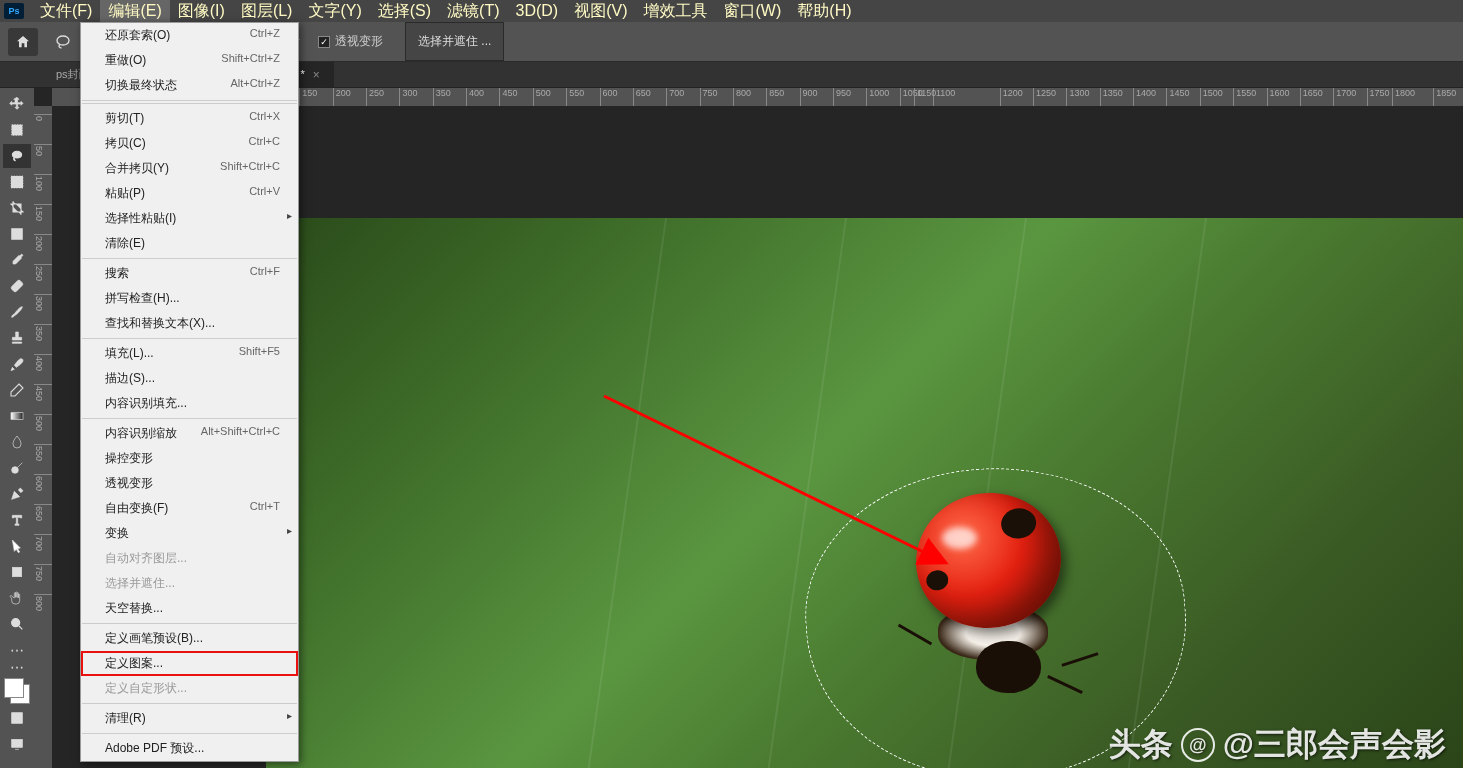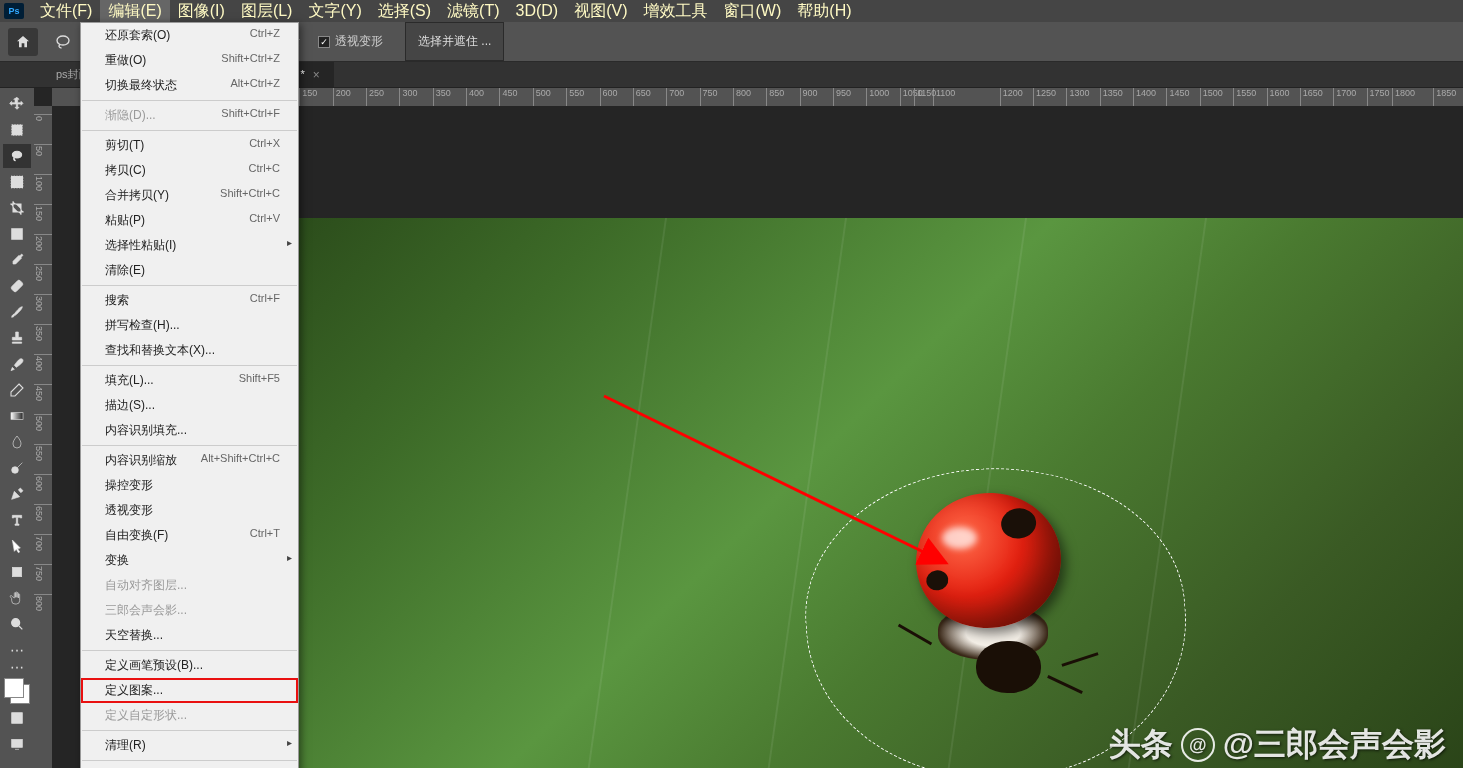--- a/index.html
+++ b/index.html
@@ -346,24 +346,20 @@
     </div>
     <div class="dd-item">
       <span>重做(O)</span>
       <span class="shortcut">Shift+Ctrl+Z</span>
     </div>
     <div class="dd-item">
       <span>切换最终状态</span>
       <span class="shortcut">Alt+Ctrl+Z</span>
     </div>
     <div class="dd-sep"></div>
-    <div class="dd-item disabled">
-      <span>渐隐(D)...</span>
-      <span class="shortcut">Shift+Ctrl+F</span>
-    </div>
     <div class="dd-sep"></div>
     <div class="dd-item">
       <span>剪切(T)</span>
       <span class="shortcut">Ctrl+X</span>
     </div>
     <div class="dd-item">
       <span>拷贝(C)</span>
       <span class="shortcut">Ctrl+C</span>
     </div>
     <div class="dd-item">
@@ -417,21 +413,21 @@
       <span>自由变换(F)</span>
       <span class="shortcut">Ctrl+T</span>
     </div>
     <div class="dd-item">
       <span class="sub">变换</span>
     </div>
     <div class="dd-item disabled">
       <span>自动对齐图层...</span>
     </div>
     <div class="dd-item disabled">
-      <span>三郎会声会影...</span>
+      <span>选择并遮住...</span>
     </div>
     <div class="dd-item">
       <span>天空替换...</span>
     </div>
     <div class="dd-sep"></div>
     <div class="dd-item">
       <span>定义画笔预设(B)...</span>
     </div>
     <div class="dd-item highlighted">
       <span>定义图案...</span>

